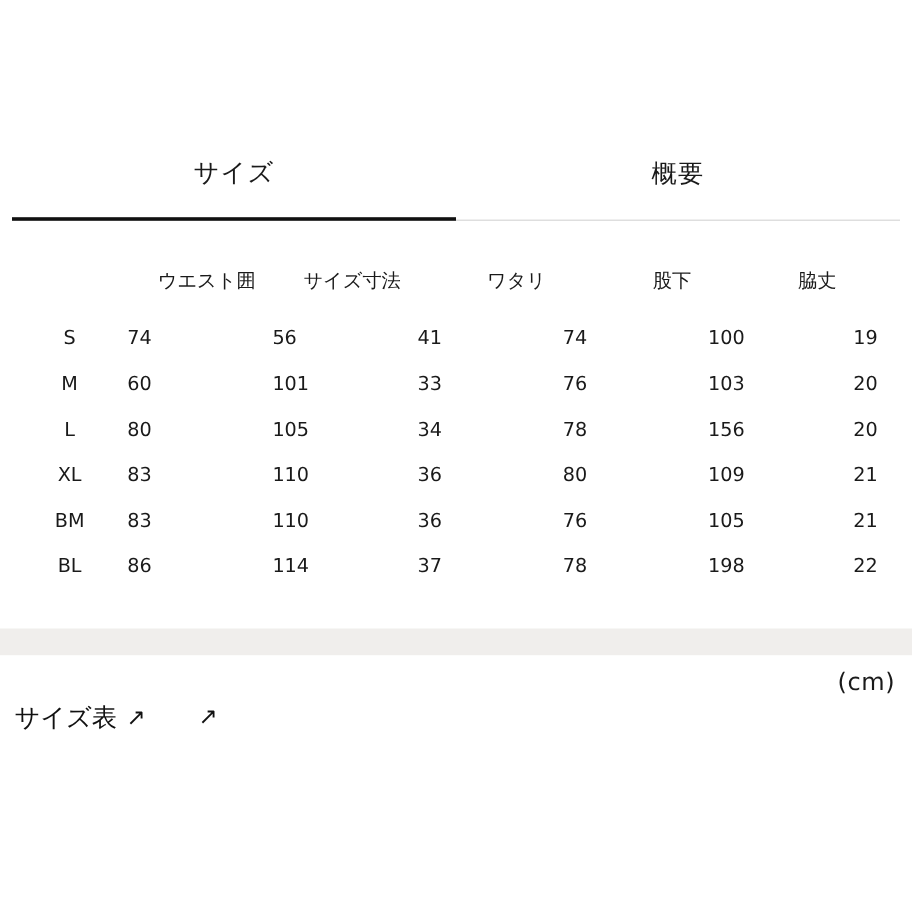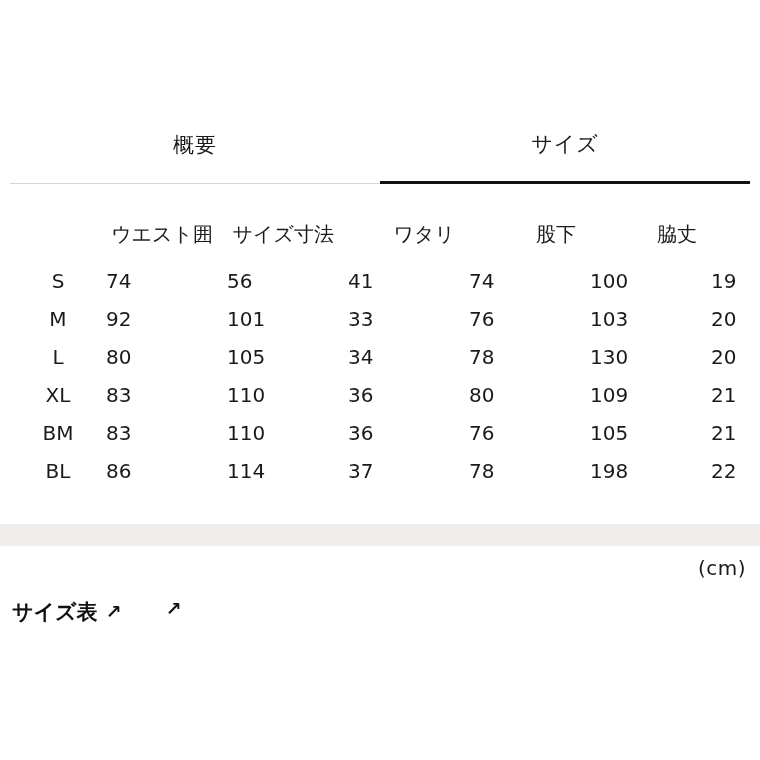--- a/index.html
+++ b/index.html
@@ -54,21 +54,21 @@
     position: absolute;
     top: 212px;
     left: 10px;
     width: 740px;
     border-collapse: collapse;
     table-layout: fixed;
   }
   .size-table th,
   .size-table td {
     font-weight: normal;
-    font-size: 20px;
+    font-size: 16px;
     color: #1a1a1a;
     padding: 0;
     height: 38px;
     vertical-align: middle;
   }
   .size-table thead th {
     height: 44px;
     padding-bottom: 6px;
   }
   .col-label {
@@ -103,25 +103,25 @@
     top: 524px;
     width: 760px;
     height: 1px;
     background: #e2dedb;
   }
 
   
   .footer {
     position: absolute;
     left: 0;
-    top: 598px;
+    top: 578px;
     width: 760px;
     height: 40px;
     display: flex;
-    font-weight: bold;
+    align-items: center;
   }
   .flink {
     display: inline-flex;
     align-items: baseline;
     font-size: 21px;
     color: #111111;
     cursor: pointer;
     user-select: none;
     white-space: nowrap;
   }
@@ -144,25 +144,25 @@
     color: #1a1a1a;
     letter-spacing: 0.5px;
   }
 </style>
 </head>
 <body>
 
 <div class="page">
 
   <div class="tabs">
+    <div class="tab active">
+      <span>サイズ</span>
+    </div>
     <div class="tab">
       <span>概要</span>
-    </div>
-    <div class="tab active">
-      <span>サイズ</span>
     </div>
   </div>
 
   <table class="size-table">
     <thead>
       <tr>
         <th class="col-label"></th>
         <th class="col-val hdr-val">ウエスト囲</th>
         <th class="col-val hdr-val">サイズ寸法</th>
         <th class="col-val hdr-val">ワタリ</th>
@@ -176,34 +176,34 @@
         <td class="row-label">S</td>
         <td class="col-val">74</td>
         <td class="col-val">56</td>
         <td class="col-val">41</td>
         <td class="col-val">74</td>
         <td class="col-val">100</td>
         <td class="col-val">19</td>
       </tr>
       <tr>
         <td class="row-label">M</td>
-        <td class="col-val">92</td>
+        <td class="col-val">60</td>
         <td class="col-val">101</td>
         <td class="col-val">33</td>
         <td class="col-val">76</td>
         <td class="col-val">103</td>
         <td class="col-val">20</td>
       </tr>
       <tr>
         <td class="row-label">L</td>
         <td class="col-val">80</td>
         <td class="col-val">105</td>
         <td class="col-val">34</td>
         <td class="col-val">78</td>
-        <td class="col-val">130</td>
+        <td class="col-val">156</td>
         <td class="col-val">20</td>
       </tr>
       <tr>
         <td class="row-label">XL</td>
         <td class="col-val">83</td>
         <td class="col-val">110</td>
         <td class="col-val">36</td>
         <td class="col-val">80</td>
         <td class="col-val">109</td>
         <td class="col-val">21</td>

